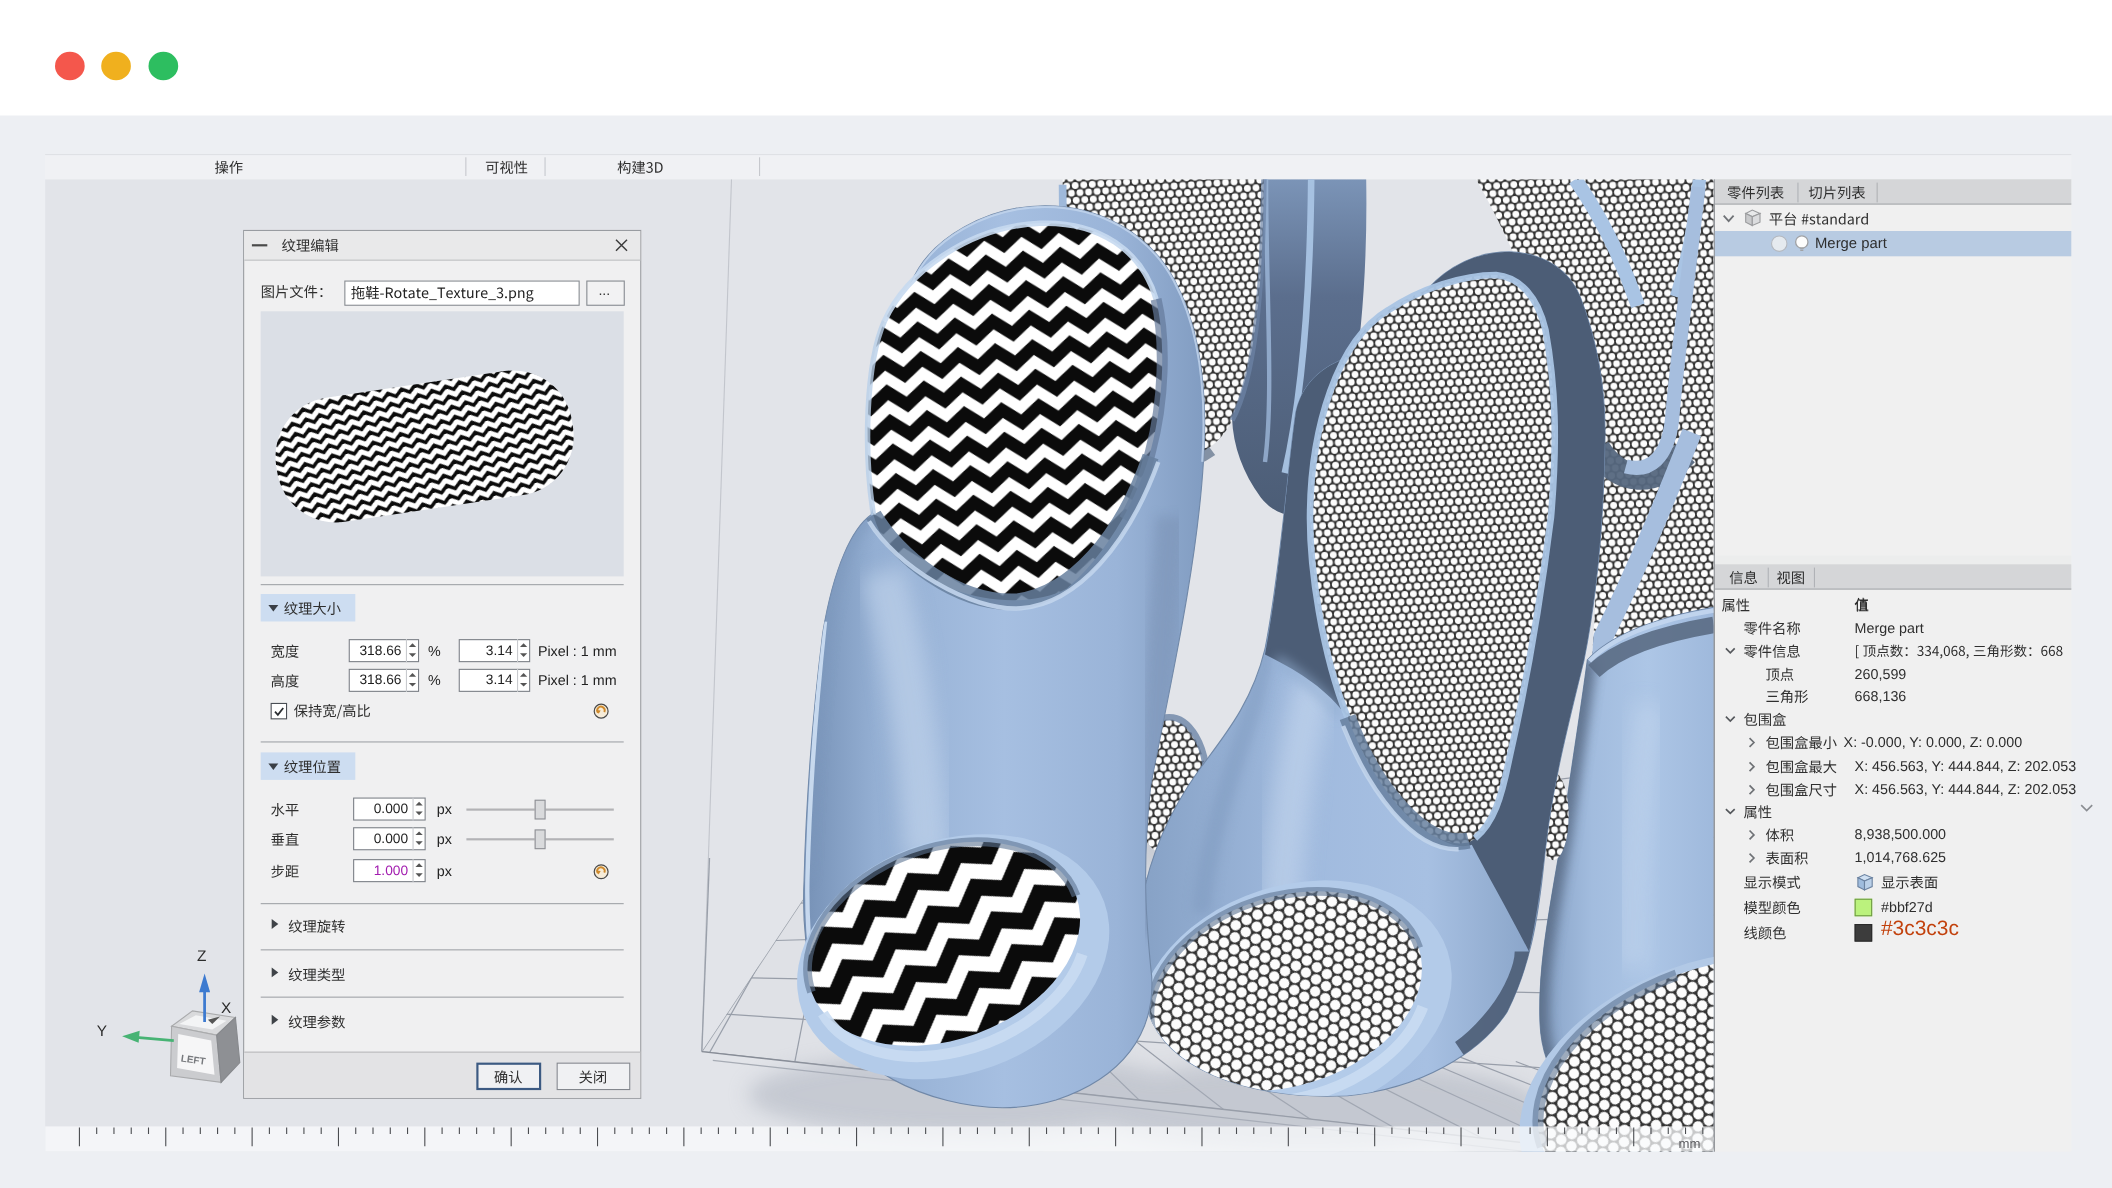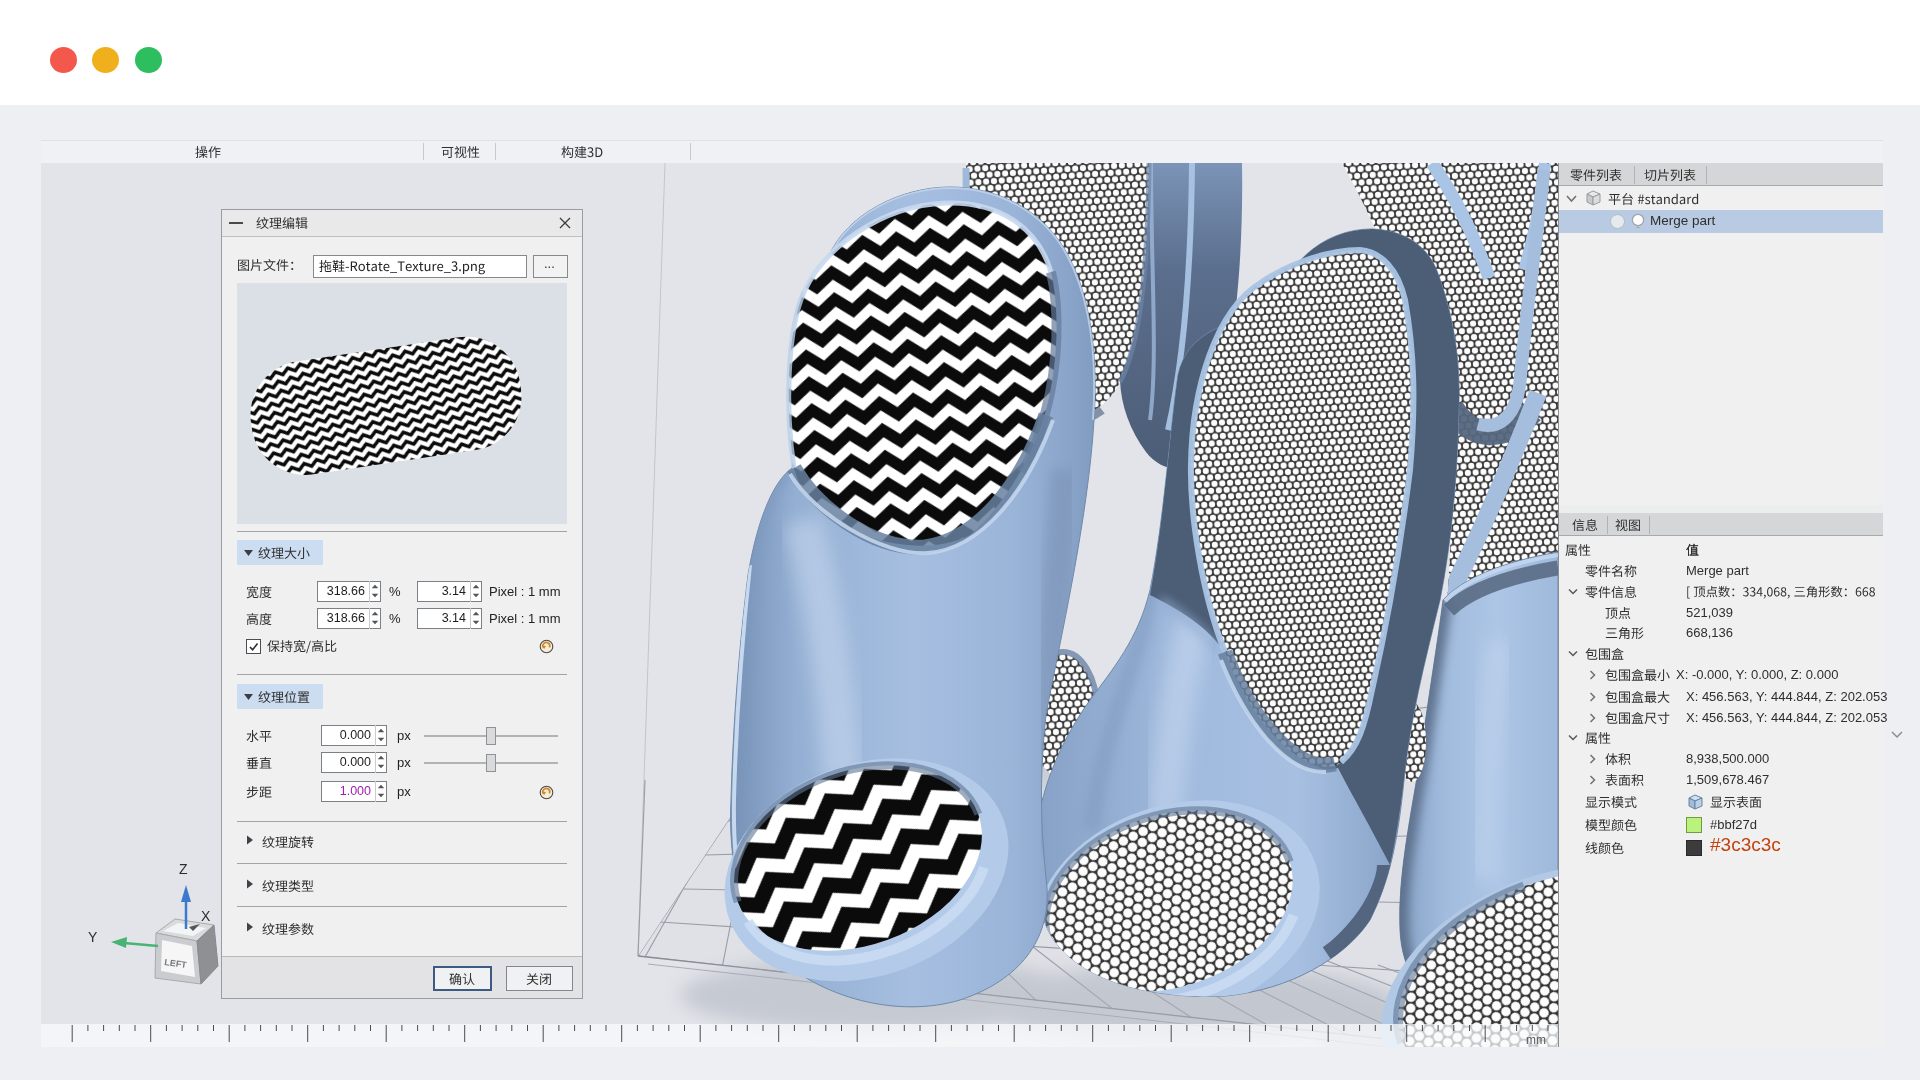--- a/index.html
+++ b/index.html
@@ -737,27 +737,27 @@
   </svg>
 <svg class="t " style="position:absolute;overflow:visible;left:526.0px;top:971.0px" width="26" height="17">
     <g fill="#2f2f2f" transform="translate(0,13.00) scale(0.01300,-0.01300)">
       <use href="#g5173" x="0"></use>
       <use href="#g95ed" x="1000"></use>
     </g>
   </svg>
 <div class="lt" style="left:1650px;top:212.5px;font-size:13.5px;color:#2e2e2e;line-height:16.875px;font-weight:400;">Merge part</div>
 <div class="lt" style="left:1686px;top:542px;font-size:13px;color:#2e2e2e;line-height:16.25px;font-weight:400;">值</div>
 <div class="lt" style="left:1686px;top:563px;font-size:13px;color:#2e2e2e;line-height:16.25px;font-weight:400;">Merge part</div>
-<div class="lt" style="left:1686px;top:605px;font-size:13px;color:#2e2e2e;line-height:16.25px;font-weight:400;">521,039</div>
+<div class="lt" style="left:1686px;top:605px;font-size:13px;color:#2e2e2e;line-height:16.25px;font-weight:400;">260,599</div>
 <div class="lt" style="left:1686px;top:625px;font-size:13px;color:#2e2e2e;line-height:16.25px;font-weight:400;">668,136</div>
 <div class="lt" style="left:1676px;top:667px;font-size:13px;color:#2e2e2e;line-height:16.25px;font-weight:400;">X: -0.000, Y: 0.000, Z: 0.000</div>
 <div class="lt" style="left:1686px;top:689px;font-size:13px;color:#2e2e2e;line-height:16.25px;font-weight:400;">X: 456.563, Y: 444.844, Z: 202.053</div>
 <div class="lt" style="left:1686px;top:710px;font-size:13px;color:#2e2e2e;line-height:16.25px;font-weight:400;">X: 456.563, Y: 444.844, Z: 202.053</div>
 <div class="lt" style="left:1686px;top:751px;font-size:13px;color:#2e2e2e;line-height:16.25px;font-weight:400;">8,938,500.000</div>
-<div class="lt" style="left:1686px;top:772px;font-size:13px;color:#2e2e2e;line-height:16.25px;font-weight:400;">1,509,678.467</div>
+<div class="lt" style="left:1686px;top:772px;font-size:13px;color:#2e2e2e;line-height:16.25px;font-weight:400;">1,014,768.625</div>
 <div class="lt" style="left:1710px;top:817px;font-size:13px;color:#2e2e2e;line-height:16.25px;font-weight:400;">#bbf27d</div>
 <div class="lt" style="left:1710px;top:837px;font-size:19px;color:#c2410c;line-height:16.25px;font-weight:400;">#3c3c3c</div>
 <div class="lt" style="left:544px;top:256px;font-size:13px;color:#333;line-height:16.25px;font-weight:400;">...</div>
 <div class="lt" style="left:321px;top:584.0px;font-size:12.5px;color:#1d1d1d;line-height:15.625px;font-weight:400;width:44px;text-align:right;">318.66</div>
 <div class="lt" style="left:389px;top:583.5px;font-size:13px;color:#222;line-height:16.25px;font-weight:400;">%</div>
 <div class="lt" style="left:421px;top:584.0px;font-size:12.5px;color:#1d1d1d;line-height:15.625px;font-weight:400;width:45px;text-align:right;">3.14</div>
 <div class="lt" style="left:489px;top:583.5px;font-size:13px;color:#222;line-height:16.25px;font-weight:400;">Pixel : 1 mm</div>
 <div class="lt" style="left:321px;top:611.0px;font-size:12.5px;color:#1d1d1d;line-height:15.625px;font-weight:400;width:44px;text-align:right;">318.66</div>
 <div class="lt" style="left:389px;top:610.5px;font-size:13px;color:#222;line-height:16.25px;font-weight:400;">%</div>
 <div class="lt" style="left:421px;top:611.0px;font-size:12.5px;color:#1d1d1d;line-height:15.625px;font-weight:400;width:45px;text-align:right;">3.14</div>

